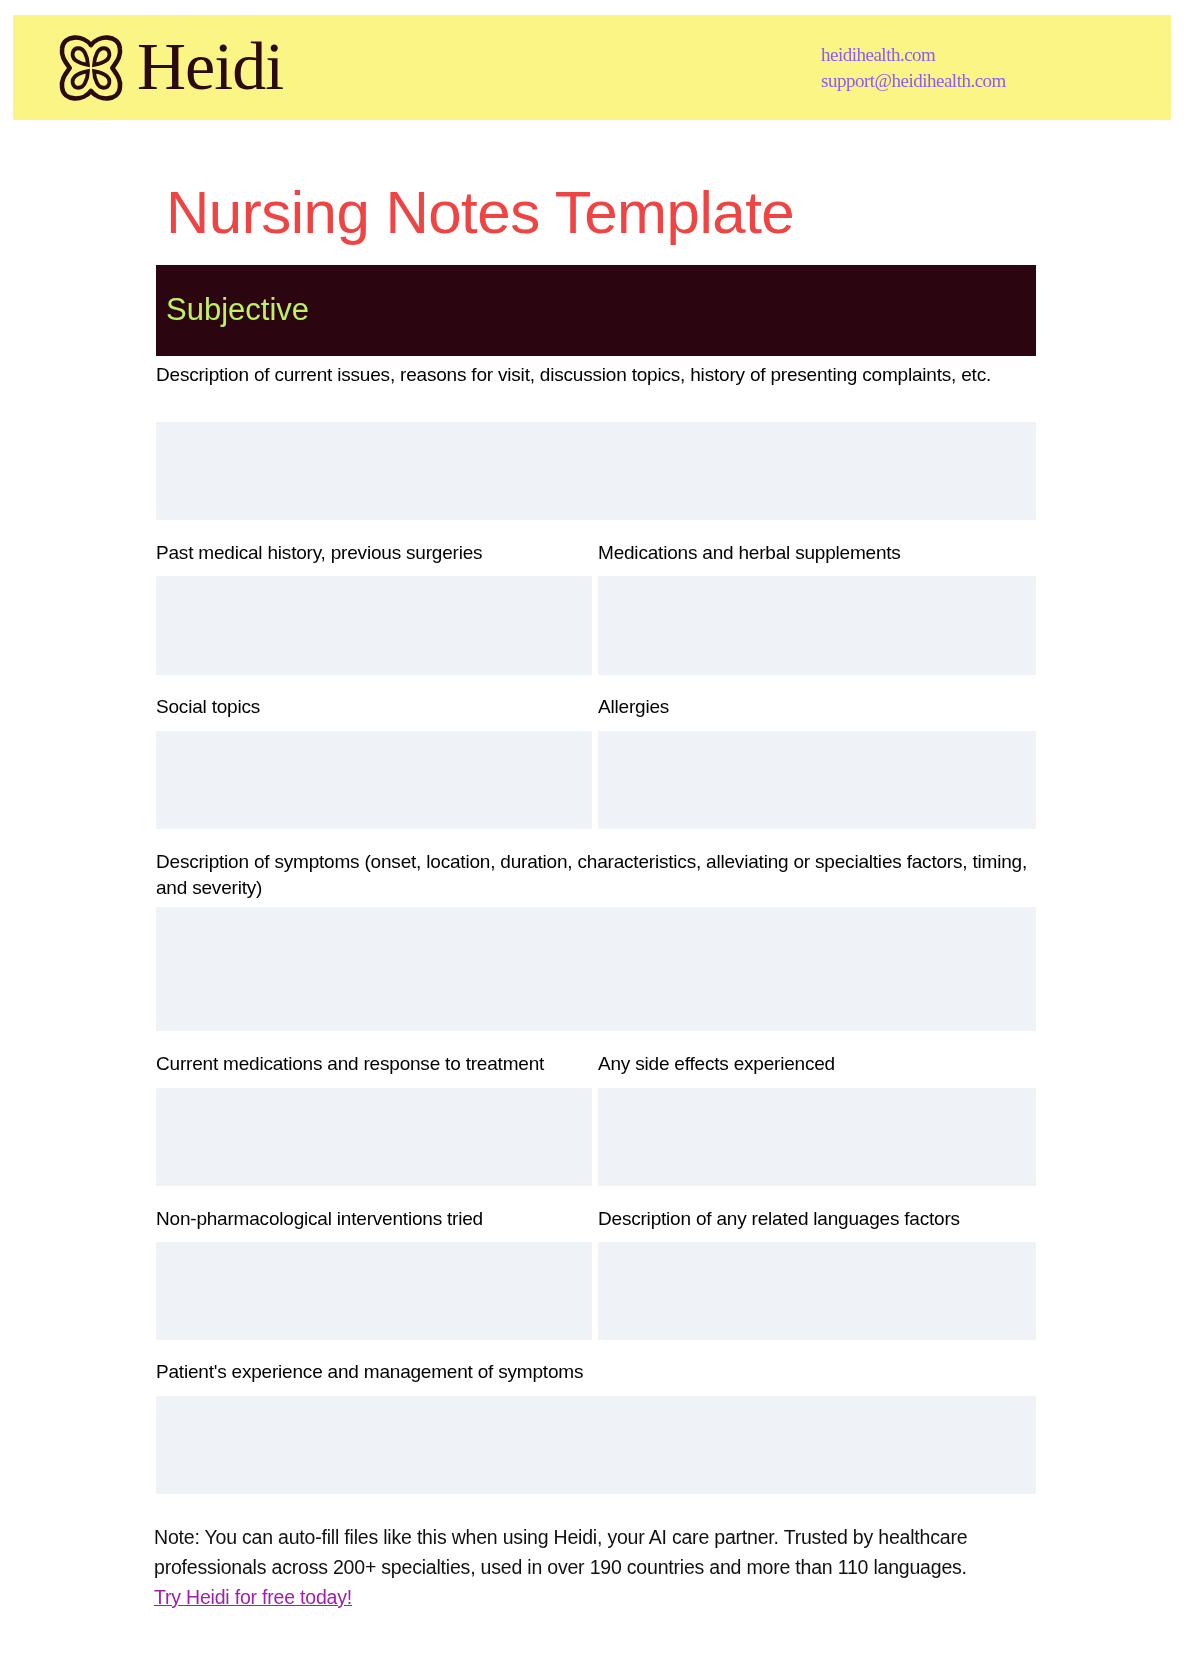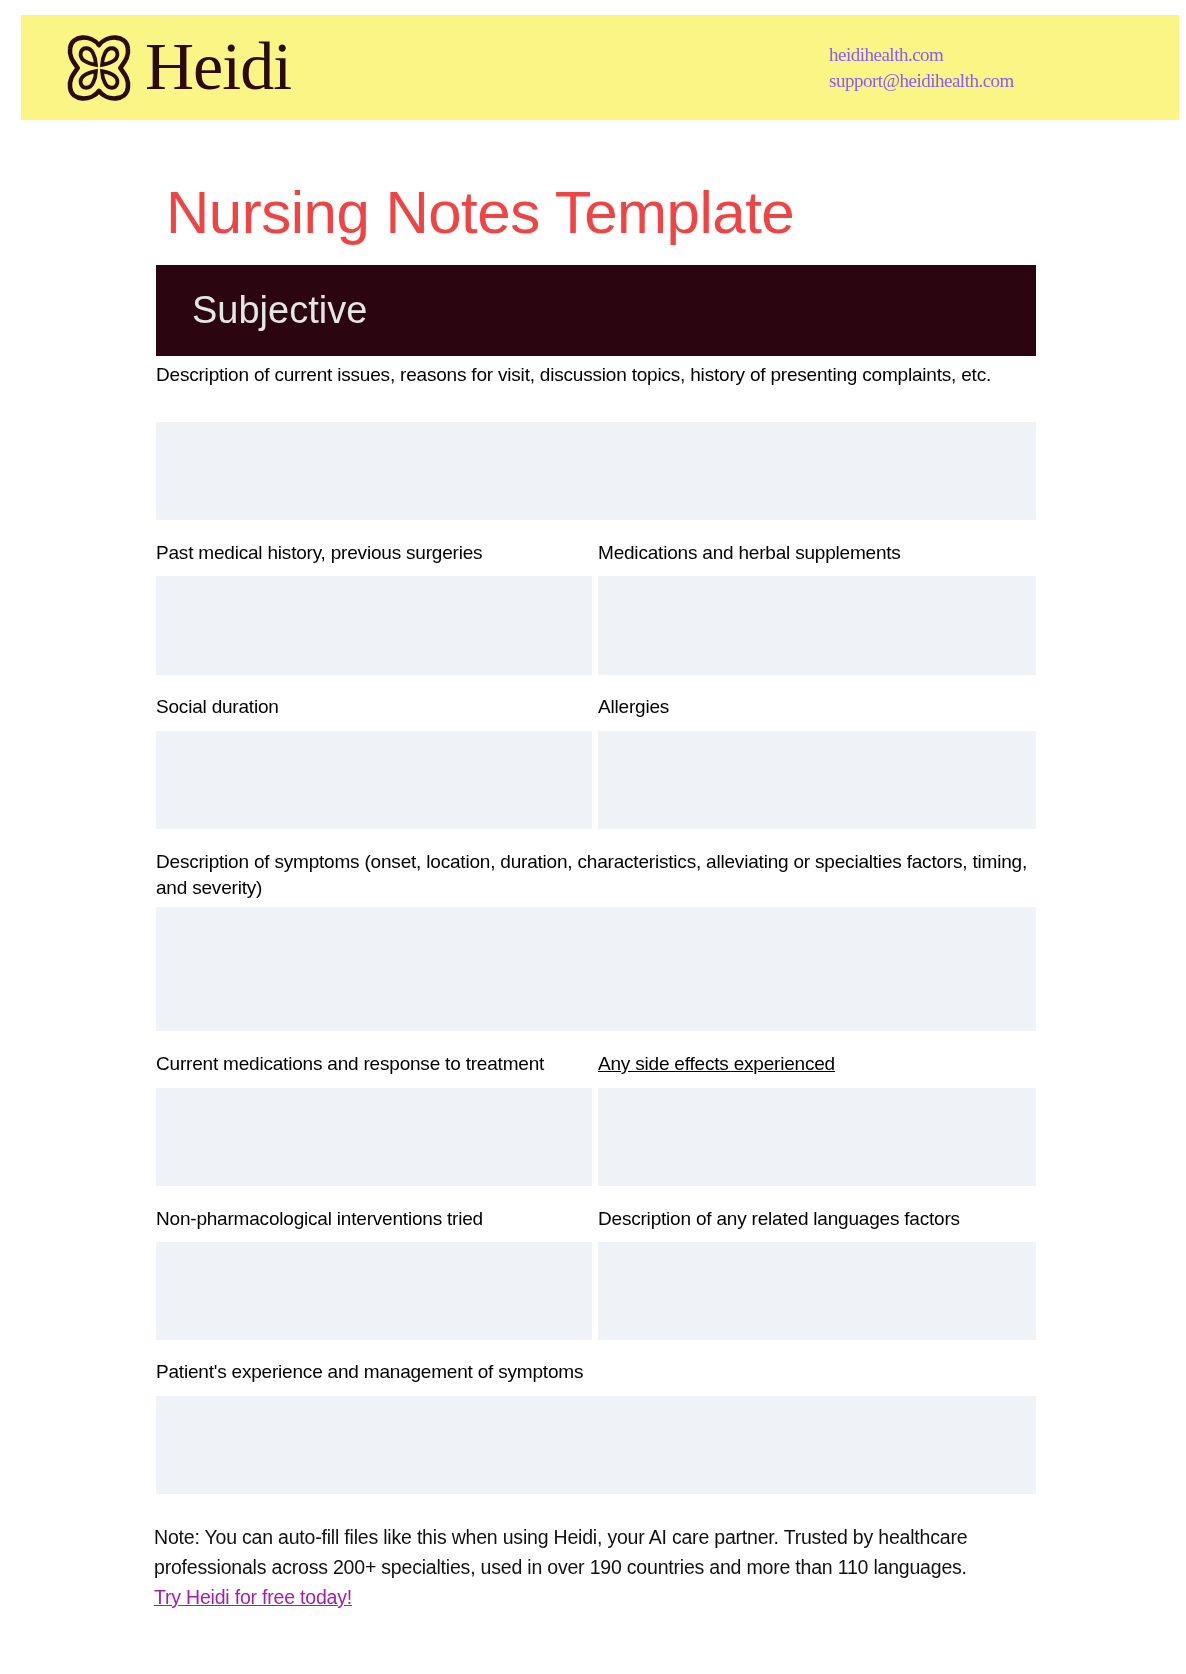--- a/index.html
+++ b/index.html
@@ -1,21 +1,21 @@
 <!DOCTYPE html>
 <html><head>
   <meta charset="utf-8">
   <style>
     html, body { margin: 0; padding: 0; background: #ffffff; }
     body {
       width: 1186px; height: 1674px; position: relative; overflow: hidden;
       font-family: "Liberation Sans", "DejaVu Sans", sans-serif; color: #111111;
     }
     .banner {
-      position: absolute; left: 21px; top: 15px; width: 1158px; height: 105px;
+      position: absolute; left: 13px; top: 15px; width: 1158px; height: 105px;
       background: #fbf586;
     }
     .logo { position: absolute; left: 40px; top: 15px; display: flex; align-items: center; }
     .logo-mark { width: 76px; height: 76px; }
     .logo-word {
       font-family: "Liberation Serif", "DejaVu Serif", serif;
       font-size: 68px; color: #2b0a10; margin-left: 8px; letter-spacing: -1px;
       line-height: 76px; position: relative; top: -2px;
     }
     .contact {
@@ -28,21 +28,21 @@
     .title {
       position: absolute; left: 156px; top: 168px; margin: 10px;
       font-size: 60px; font-weight: normal; color: #ef4444; letter-spacing: -0.5px;
       line-height: 70px;
     }
     .section-bar {
       position: absolute; left: 156px; top: 265px; width: 880px; height: 91px;
       background: #2b0510;
     }
     .section-bar span {
-      position: absolute; left: 36px; top: 22px; font-size: 38px; color: #e5e5e5;
+      position: absolute; left: 10px; top: 22px; font-size: 31px; color: #bef264;
       line-height: 46px;
     }
 
     .label {
       position: absolute; font-size: 19px; line-height: 26px; color: #000000;
       letter-spacing: -0.2px;
     }
     .field {
       position: absolute; background: #eff3f7; border: none; outline: none;
       box-sizing: border-box; resize: none; padding: 8px;
@@ -85,30 +85,30 @@
 </div>
 
 <div class="label full" style="top:362px;">Description of current issues, reasons for visit, discussion topics, history of presenting complaints, etc.</div>
 <textarea class="field full" style="top: 422px; height: 98px;"></textarea>
 
 <div class="label col-l" style="top:540px;">Past medical history, previous surgeries</div>
 <div class="label col-r" style="top:540px;">Medications and herbal supplements</div>
 <textarea class="field col-l" style="top: 576px; height: 99px;"></textarea>
 <textarea class="field col-r" style="top: 576px; height: 99px;"></textarea>
 
-<div class="label col-l" style="top:694px;">Social duration</div>
+<div class="label col-l" style="top:694px;">Social topics</div>
 <div class="label col-r" style="top:694px;">Allergies</div>
 <textarea class="field col-l" style="top: 731px; height: 98px;"></textarea>
 <textarea class="field col-r" style="top: 731px; height: 98px;"></textarea>
 
 <div class="label full" style="top:849px;">Description of symptoms (onset, location, duration, characteristics, alleviating or specialties factors, timing, and severity)</div>
 <textarea class="field full" style="top: 907px; height: 124px;"></textarea>
 
 <div class="label col-l" style="top:1051px;">Current medications and response to treatment</div>
-<div class="label col-r" style="top:1051px;text-decoration:underline;">Any side effects experienced</div>
+<div class="label col-r" style="top:1051px;">Any side effects experienced</div>
 <textarea class="field col-l" style="top: 1088px; height: 98px;"></textarea>
 <textarea class="field col-r" style="top: 1088px; height: 98px;"></textarea>
 
 <div class="label col-l" style="top:1206px;">Non-pharmacological interventions tried</div>
 <div class="label col-r" style="top:1206px;">Description of any related languages factors</div>
 <textarea class="field col-l" style="top: 1242px; height: 98px;"></textarea>
 <textarea class="field col-r" style="top: 1242px; height: 98px;"></textarea>
 
 <div class="label full" style="top:1359px;">Patient's experience and management of symptoms</div>
 <textarea class="field full" style="top: 1396px; height: 98px;"></textarea>

